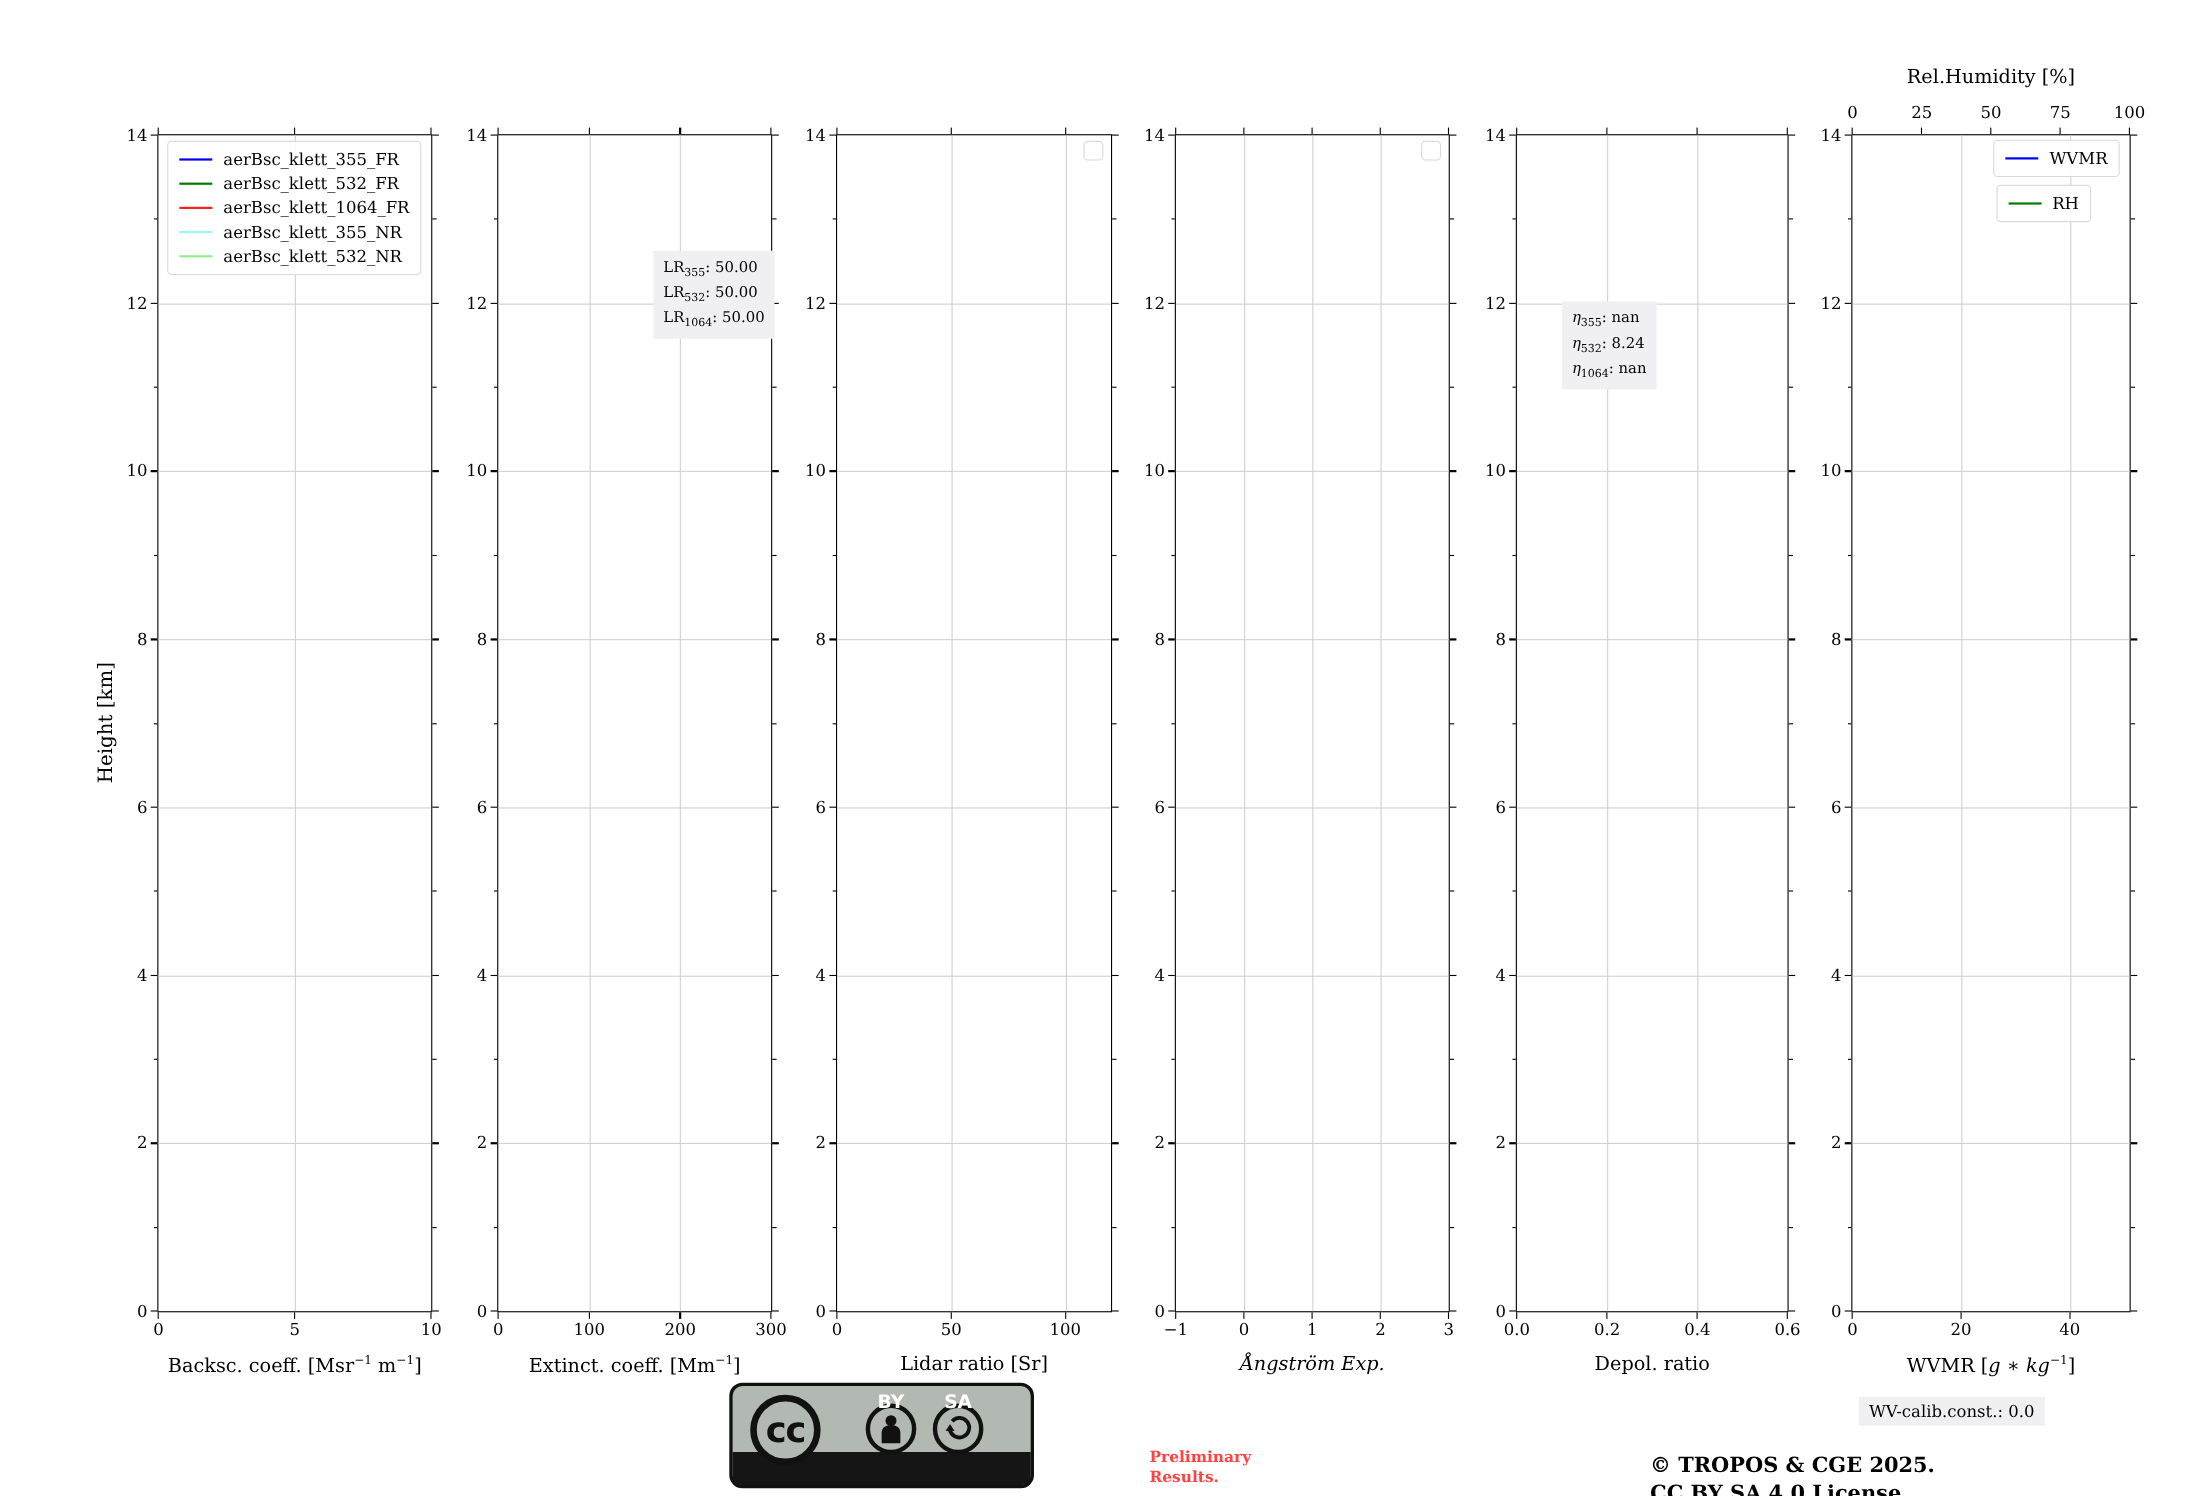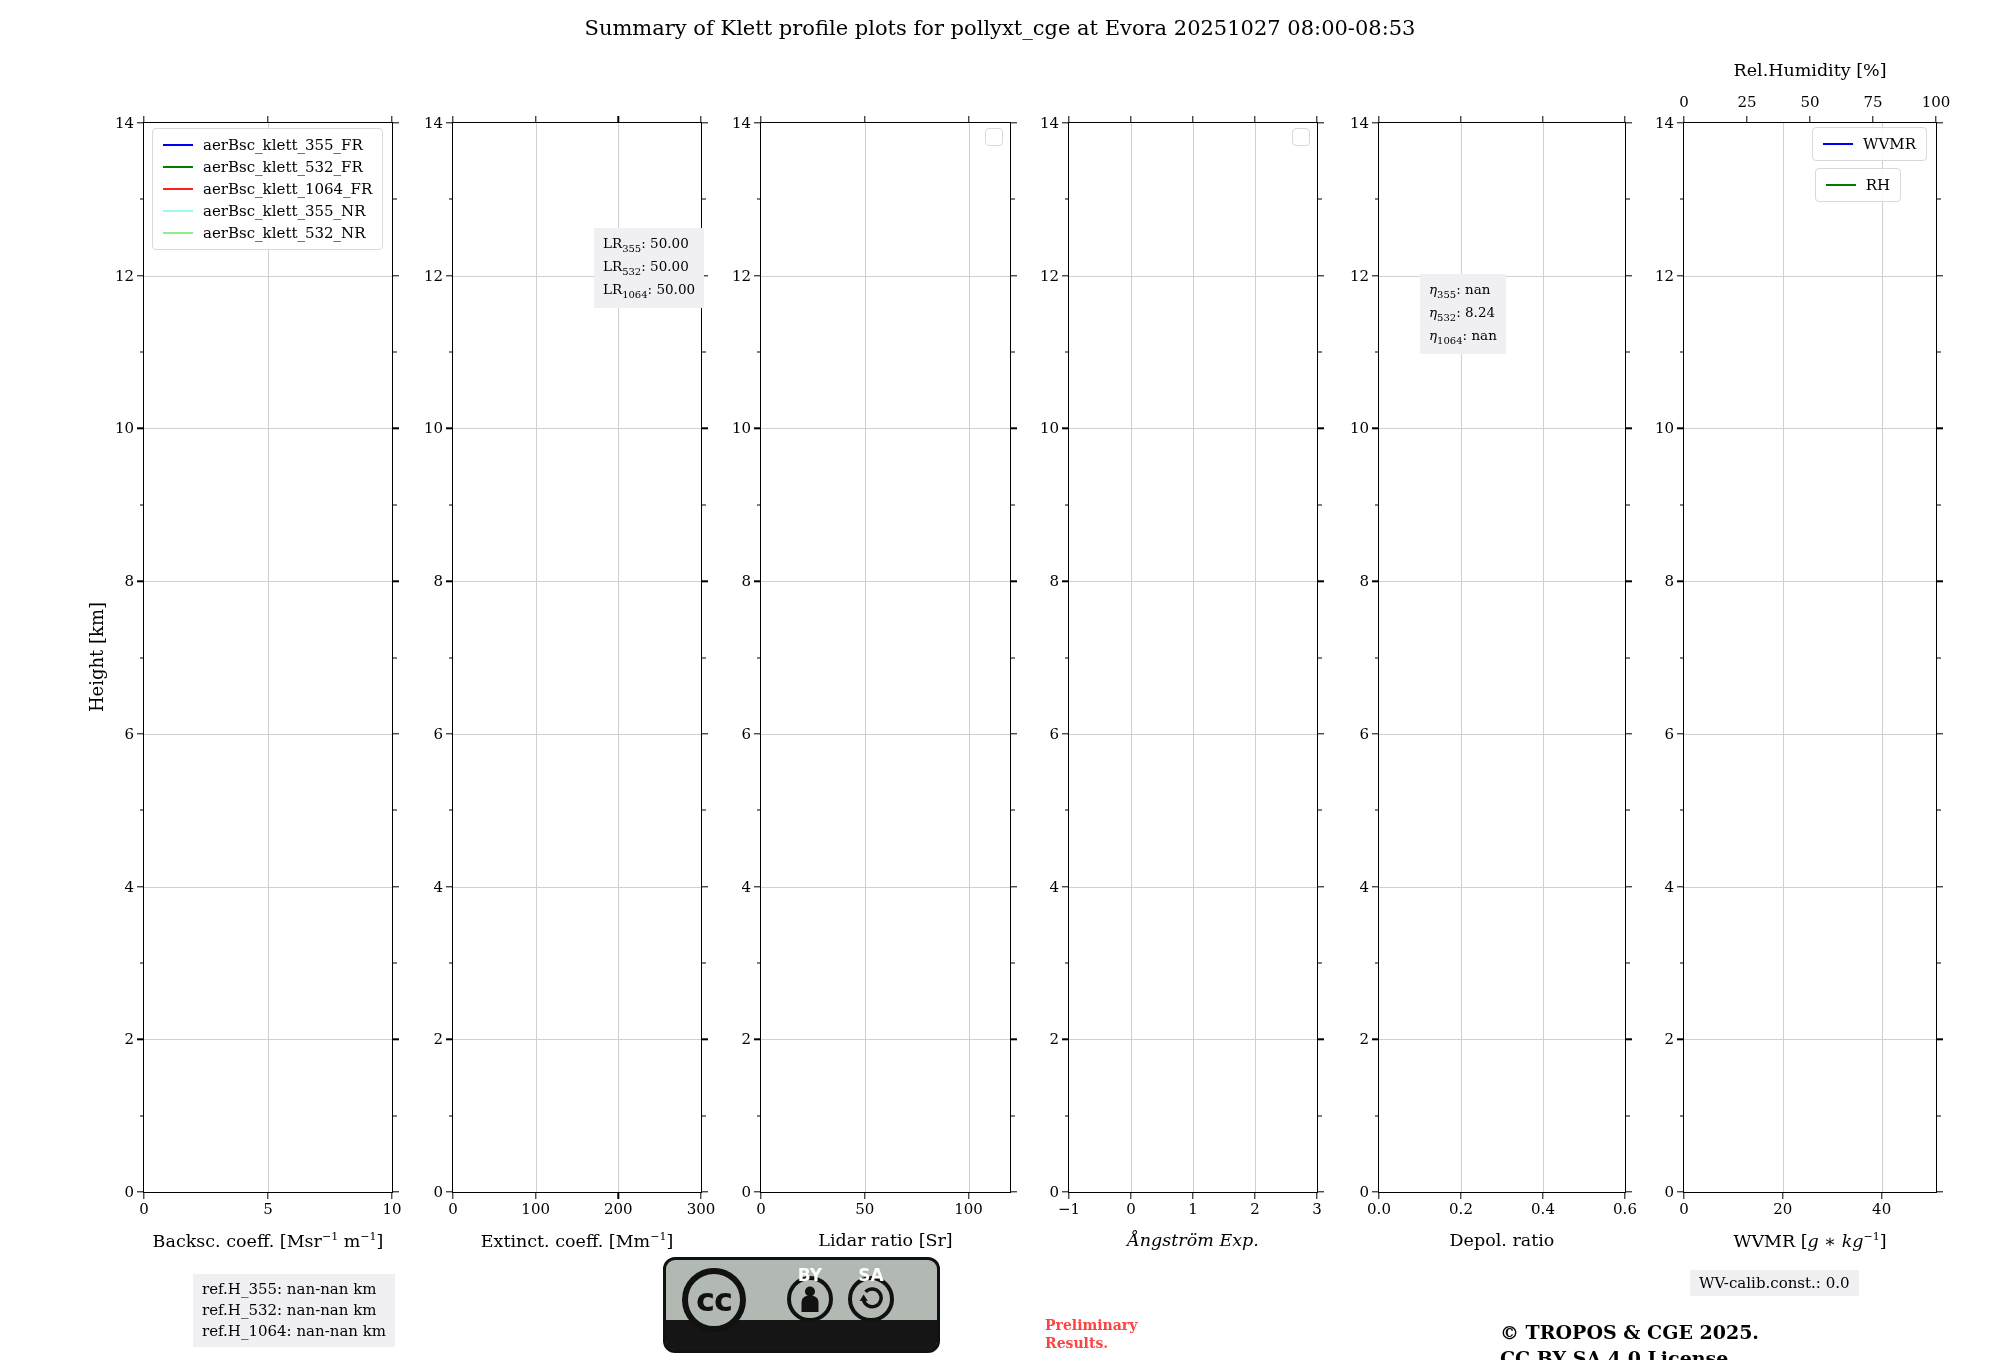--- a/index.html
+++ b/index.html
@@ -52,21 +52,20 @@
   .ccirc.sm2{left:182px;top:16px;width:46px;height:46px;border:4px solid #111;}
   .cctxt{font-family:"DejaVu Sans","Liberation Sans",sans-serif;font-weight:bold;font-size:32px;
          color:#111;letter-spacing:-1px;line-height:1;}
   .striptxt{position:absolute;top:5px;width:46px;text-align:center;color:#fff;font-weight:bold;
             font-size:17px;font-family:"DejaVu Sans","Liberation Sans",sans-serif;z-index:3;}
 </style>
 </head>
 <body>
 
 <div id="fig">
-  <div class="title">Summary of Klett profile plots for pollyxt_cge at Evora 20251027 08:00-08:53</div>
   <div class="ylabel-rot">Height [km]</div>
 
   <div class="plot" style="left:143px;width:250px">
     <div class="axes">
         <div class="gridv" style="left: 124px;"></div>
         <div class="gridh" style="top: 916.286px;"></div>
         <div class="gridh" style="top: 763.571px;"></div>
         <div class="gridh" style="top: 610.857px;"></div>
         <div class="gridh" style="top: 458.143px;"></div>
         <div class="gridh" style="top: 305.429px;"></div>
@@ -487,25 +486,20 @@
     </div>
     <div class="legend" style="right:36px;top:46px">
       <div class="lrow">
           <span class="lline" style="background: rgb(0, 125, 0);"></span>
           <span class="llabel">RH</span>
         </div>
     </div>
     <div class="xlabel"><span>WVMR [</span><i>g</i><span> ∗ </span><i>kg</i><sup>−1</sup><span>]</span></div>
   </div>
 
-  <div class="refbox">
-    <div>ref.H_355: nan-nan km</div>
-    <div>ref.H_532: nan-nan km</div>
-    <div>ref.H_1064: nan-nan km</div>
-  </div>
 
   <div class="ccbadge">
     <div class="ccstrip"></div>
     <div class="ccirc big">
         <span class="cctxt">cc</span>
       </div>
     <div class="ccirc sm1">
       <svg viewBox="0 0 24 28" width="24" height="28">
         <circle cx="12" cy="6.5" r="5" fill="#111"></circle>
         <path d="M3.5 27 V17.5 C3.5 13 7 10.5 12 10.5 C17 10.5 20.5 13 20.5 17.5 V27 Z" fill="#111"></path>

